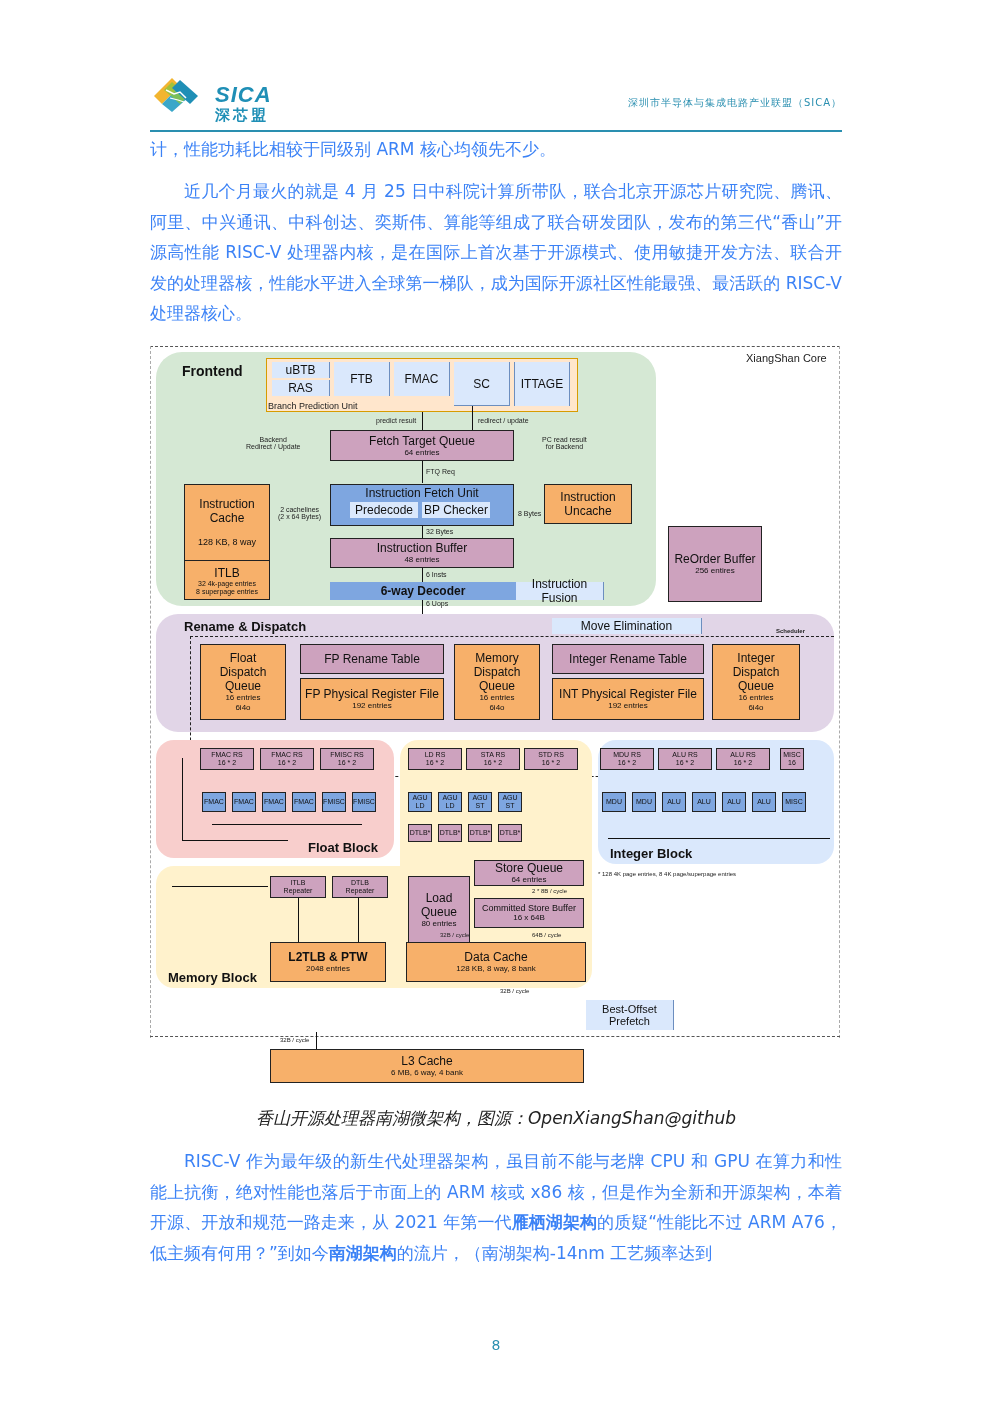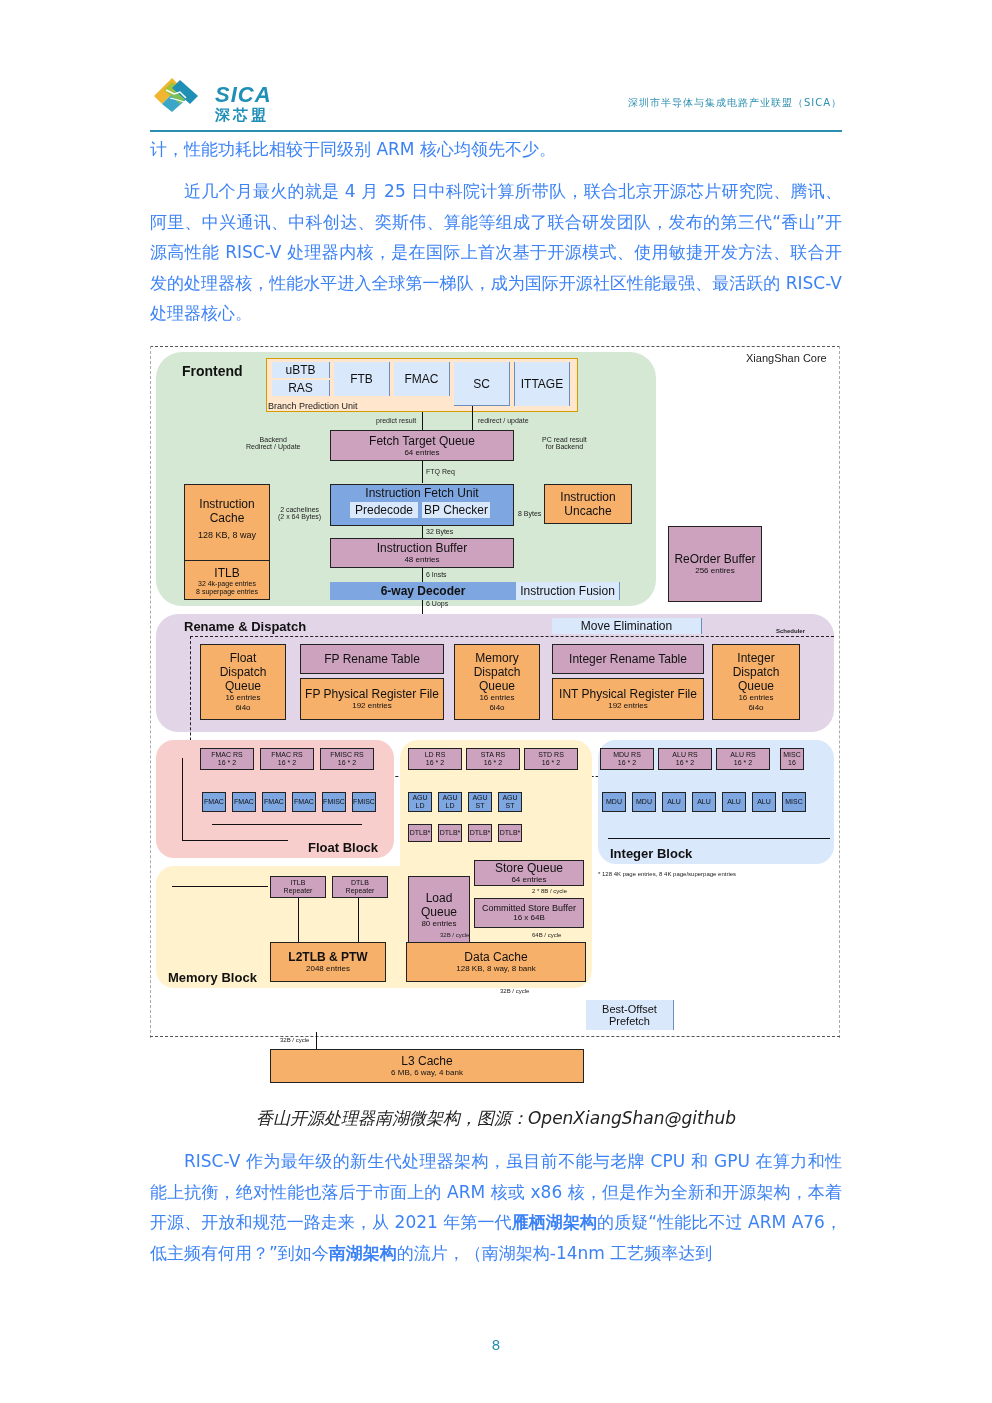--- a/index.html
+++ b/index.html
@@ -99,21 +99,21 @@
   <div class="lbl" style="left:96px;top:90px;text-align:center;white-space:pre;">Backend
 Redirect / Update</div>
   <div class="lbl" style="left:392px;top:90px;text-align:center;white-space:pre;">PC read result
 for Backend</div>
   <div class="vl" style="left:272px;top:115px;height:22px;"></div>
   <div class="lbl" style="left:276px;top:122px;">FTQ Req</div>
 
   <div class="blk org-box" style="left:34px;top:138px;width:86px;height:116px;justify-content:flex-start;padding-top:12px;">
     <span class="t" style="white-space:pre;">Instruction
 Cache</span>
-    <span class="s" style="margin-top:5px;font-size:9px;">128 KB, 8 way</span>
+    <span class="s" style="margin-top:12px;font-size:9px;">128 KB, 8 way</span>
   </div>
   <div class="blk" style="left:34px;top:214px;width:86px;height:40px;border-top:1px solid #222;">
     <span class="t">ITLB</span>
     <span class="xs" style="white-space:pre;font-size:7px;">32 4k-page entries
 8 superpage entries</span>
   </div>
   <div class="lbl" style="left:128px;top:160px;text-align:center;white-space:pre;">2 cachelines
 (2 x 64 Bytes)</div>
 
   <div class="blk blu" style="left:180px;top:138px;width:184px;height:42px;justify-content:flex-start;padding-top:1px;">
@@ -128,21 +128,21 @@
   </div>
   <div class="vl" style="left:272px;top:180px;height:12px;"></div>
   <div class="lbl" style="left:276px;top:182px;">32 Bytes</div>
   <div class="blk pur" style="left:180px;top:192px;width:184px;height:30px;">
     <span class="t">Instruction Buffer</span>
     <span class="s">48 entries</span>
   </div>
   <div class="vl" style="left:272px;top:222px;height:14px;"></div>
   <div class="lbl" style="left:276px;top:225px;">6 Insts</div>
   <div class="blk blu t" style="left:180px;top:236px;width:186px;height:18px;border:none;font-weight:bold;">6-way Decoder</div>
-  <div class="blk t" style="left:366px;top:236px;width:104px;height:18px;background:#dae8fc;border-right:1px solid #6c8ebf;">Instruction Fusion</div>
+  <div class="blk t" style="left:366px;top:236px;width:88px;height:18px;background:#dae8fc;border-right:1px solid #6c8ebf;">Instruction Fusion</div>
   <div class="vl" style="left:272px;top:254px;height:14px;"></div>
   <div class="lbl" style="left:276px;top:254px;">6 Uops</div>
 
   <div class="blk pur" style="left:518px;top:180px;width:94px;height:76px;">
     <span class="t">ReOrder Buffer</span>
     <span class="s">256 entires</span>
   </div>
 
   <div class="region p" style="left:6px;top:268px;width:678px;height:118px;border-radius:22px;"></div>
   <div class="rtitle" style="left:34px;top:273px;font-size:13px;">Rename &amp; Dispatch</div>

